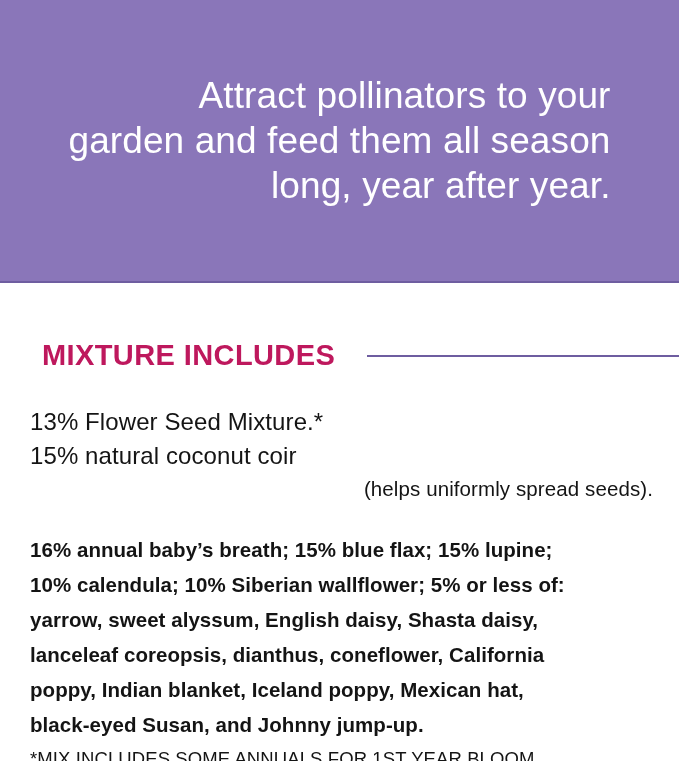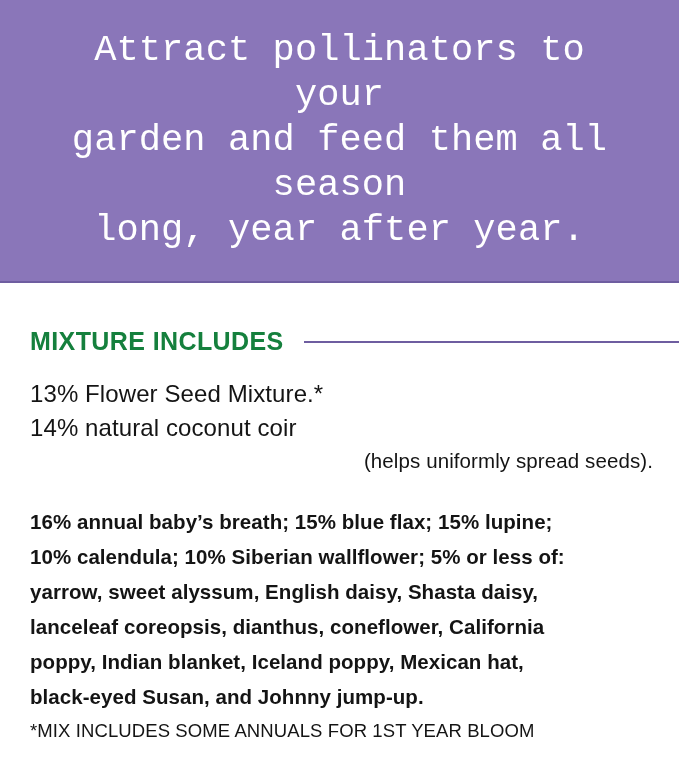--- a/index.html
+++ b/index.html
@@ -23,46 +23,46 @@
     box-sizing: border-box;
     display: flex;
     align-items: center;
     justify-content: center;
     border-bottom: 2px solid #6e5da0;
   }
   .hero-headline {
     margin: 0;
     padding: 0 40px;
     color: #ffffff;
-    font-family: Liberation Mono, monospace;
+    font-family: Liberation Sans, sans-serif;
     font-size: 37px;
     font-weight: 300;
     line-height: 45px;
     letter-spacing: 0.1px;
-    text-align: center;
+    text-align: right;
     white-space: pre-line;
   }
 
   
   .content {
     padding: 46px 0 0 0;
   }
 
   .section-heading-row {
     display: flex;
     align-items: center;
     padding-left: 30px;
   }
   .section-heading {
-    margin: 0;
+    margin: 12px;
     font-family: "Liberation Sans", "DejaVu Sans", sans-serif;
-    font-size: 25px;
+    font-size: 29px;
     font-weight: 600;
     letter-spacing: 0.4px;
-    color: #15803d;
+    color: #be185d;
     white-space: nowrap;
     line-height: 1;
   }
   .heading-rule {
     flex: 1 1 auto;
     height: 2px;
     background: #6e5da0;
     margin-left: 20px;
   }
 
@@ -120,21 +120,21 @@
 
 <div class="content">
 
   <div class="section-heading-row">
     <h2 class="section-heading">MIXTURE INCLUDES</h2>
     <div class="heading-rule"></div>
   </div>
 
   <div class="body-block">
     <p class="mix-primary">13% Flower Seed Mixture.*
-14% natural coconut coir</p>
+15% natural coconut coir</p>
     <p class="mix-note">(helps uniformly spread seeds).</p>
     <p class="mix-detail">16% annual baby’s breath; 15% blue flax; 15% lupine;
 10% calendula; 10% Siberian wallflower; 5% or less of:
 yarrow, sweet alyssum, English daisy, Shasta daisy,
 lanceleaf coreopsis, dianthus, coneflower, California
 poppy, Indian blanket, Iceland poppy, Mexican hat,
 black-eyed Susan, and Johnny jump-up.</p>
     <p class="mix-footnote">*MIX INCLUDES SOME ANNUALS FOR 1ST YEAR BLOOM</p>
   </div>
 

